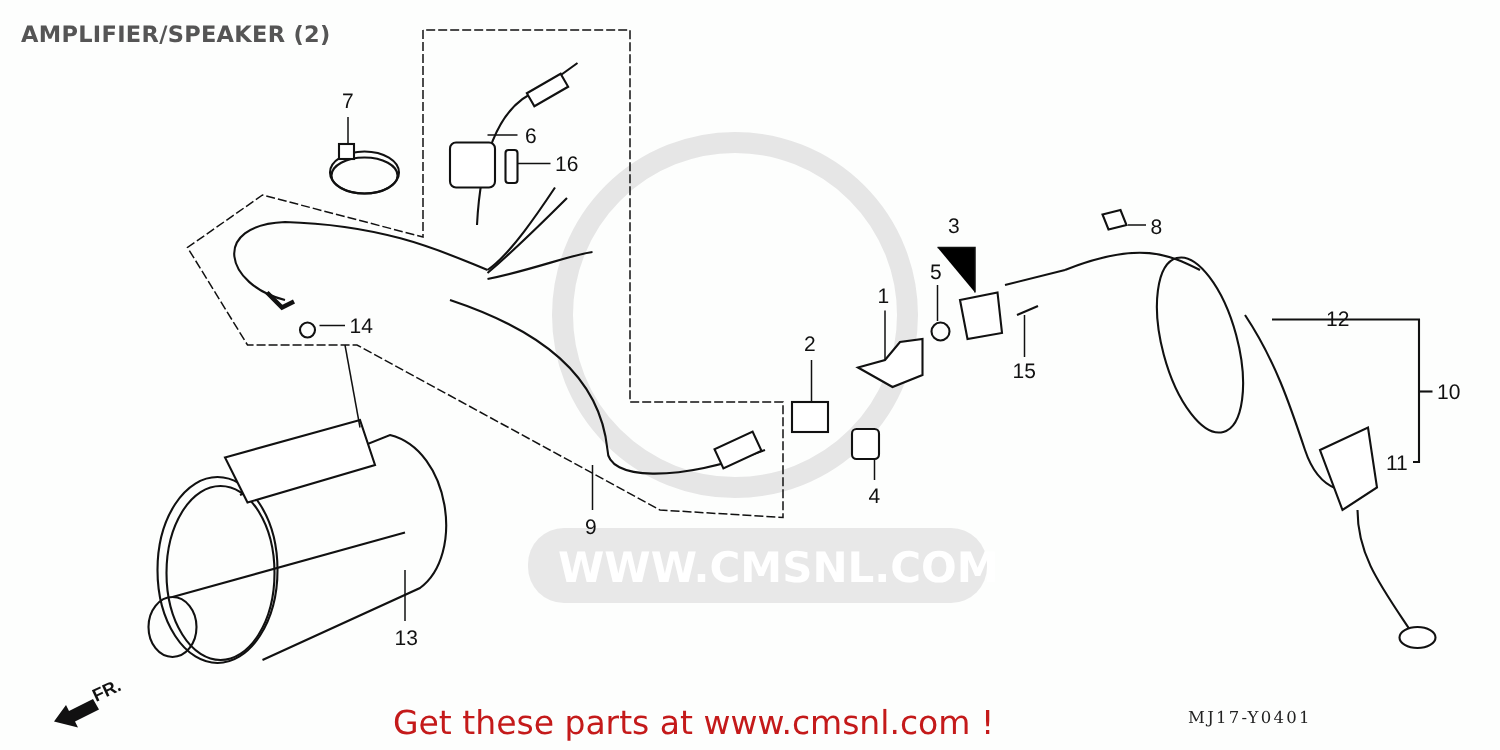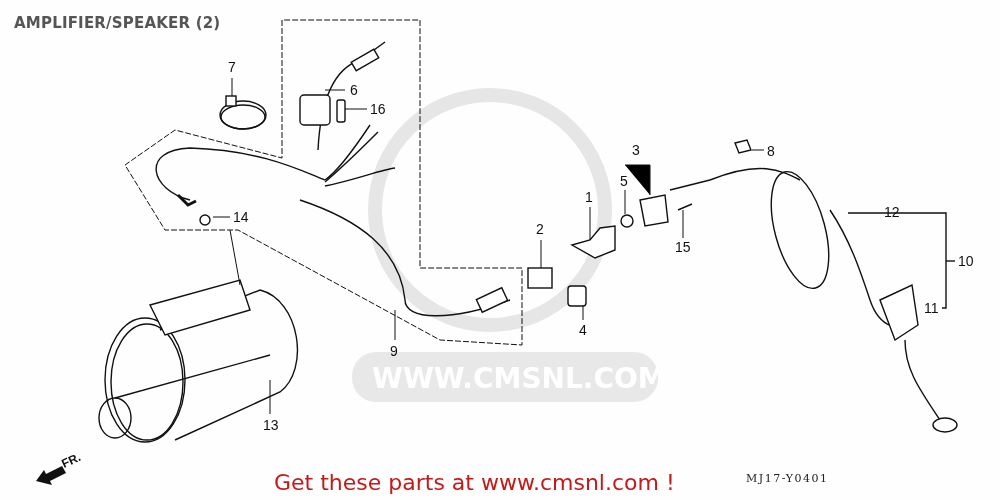--- a/index.html
+++ b/index.html
@@ -1,19 +1,19 @@
 <!DOCTYPE html>
 <html><head>
 <meta charset="utf-8">
 <style>
   html,body{margin:0;padding:0;background:#fdfefd;}
   body{width:1000px;height:500px;position:relative;overflow:hidden;font-family:"DejaVu Sans",sans-serif;}
   .title{position:absolute;left:14px;top:14px;font-size:15px;color:#555;letter-spacing:0.2px;font-weight:bold;}
-  .footer{position:absolute;left:262px;top:470px;font-size:22px;color:#c41a1a;margin-left:12px;}
-  .code{position:absolute;left:746px;top:472px;font-size:11px;color:#222;font-family:"DejaVu Serif",serif;letter-spacing:1.5px;text-align:right;}
+  .footer{position:absolute;left:262px;top:470px;font-size:22px;color:#c41a1a;}
+  .code{position:absolute;left:792px;top:472px;font-size:11px;color:#222;font-family:"DejaVu Serif",serif;letter-spacing:1.5px;text-align:right;}
   svg{position:absolute;left:0;top:0;}
   .lbl{font-family:"Liberation Sans",sans-serif;font-size:14px;fill:#111;}
   .wm{font-family:"DejaVu Sans",sans-serif;font-weight:bold;font-size:28px;fill:#e2e2e2;}
 </style>
 </head>
 <body>
 
 <div class="title">AMPLIFIER/SPEAKER (2)</div>
 
 <svg width="1000" height="500" viewBox="0 0 1000 500">

